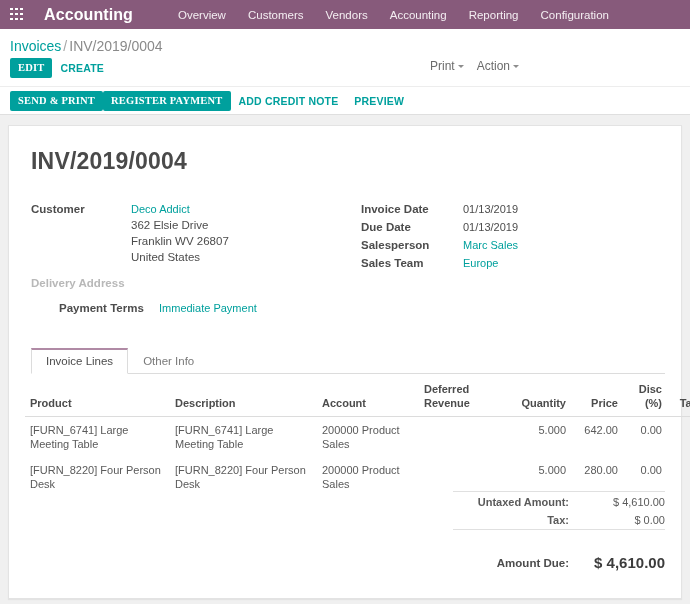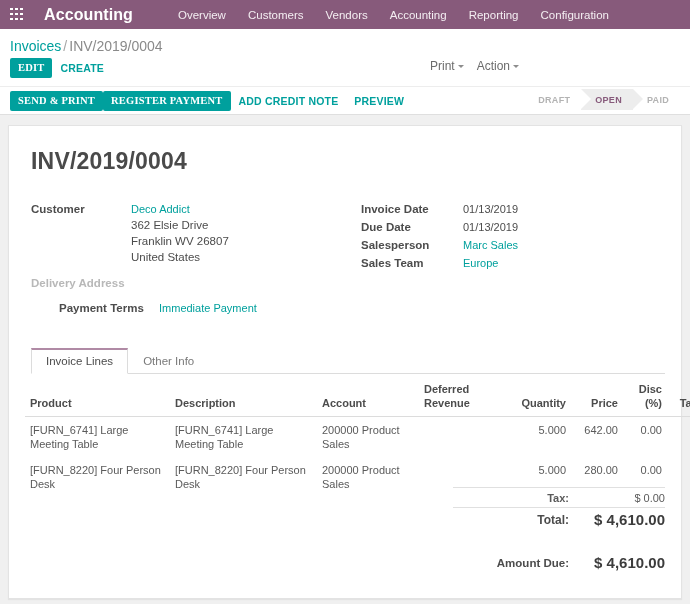--- a/index.html
+++ b/index.html
@@ -384,25 +384,20 @@
       <span class="dd"><span>Action</span><span class="caret"></span></span>
     </div>
   </div>
 
   <div class="status-row">
     <div class="action-buttons">
       <button class="btn-primary">SEND &amp; PRINT</button>
       <button class="btn-primary">REGISTER PAYMENT</button>
       <button class="btn-link">ADD CREDIT NOTE</button>
       <button class="btn-link">PREVIEW</button>
-    </div>
-    <div class="statusbar">
-      <div class="st">DRAFT</div>
-      <div class="st active">OPEN</div>
-      <div class="st">PAID</div>
     </div>
   </div>
 </div>
 
 <div class="sheet-wrap">
   <div class="sheet">
 
     <div class="doc-title">INV/2019/0004</div>
 
     <div class="groups">
@@ -493,30 +488,30 @@
       </tbody>
     </table>
 
     <div class="totals-wrap">
       <table class="tot-table">
         <tbody>
             <tr class="tot-sep">
               <td colspan="2"></td>
             </tr>
         <tr>
+          <td class="tot-label">Untaxed Amount:</td>
+          <td class="tot-value">$ 4,610.00</td>
+        </tr>
+        <tr>
           <td class="tot-label">Tax:</td>
           <td class="tot-value">$ 0.00</td>
         </tr>
         <tr class="tot-sep">
               <td colspan="2"></td>
             </tr>
-        <tr class="tot-big">
-          <td class="tot-label">Total:</td>
-          <td class="tot-value">$ 4,610.00</td>
-        </tr>
         <tr class="tot-gap">
               <td colspan="2"></td>
             </tr>
         <tr class="tot-due">
           <td class="tot-label">Amount Due:</td>
           <td class="tot-value">$ 4,610.00</td>
         </tr>
       </tbody>
         </table>
     </div>

